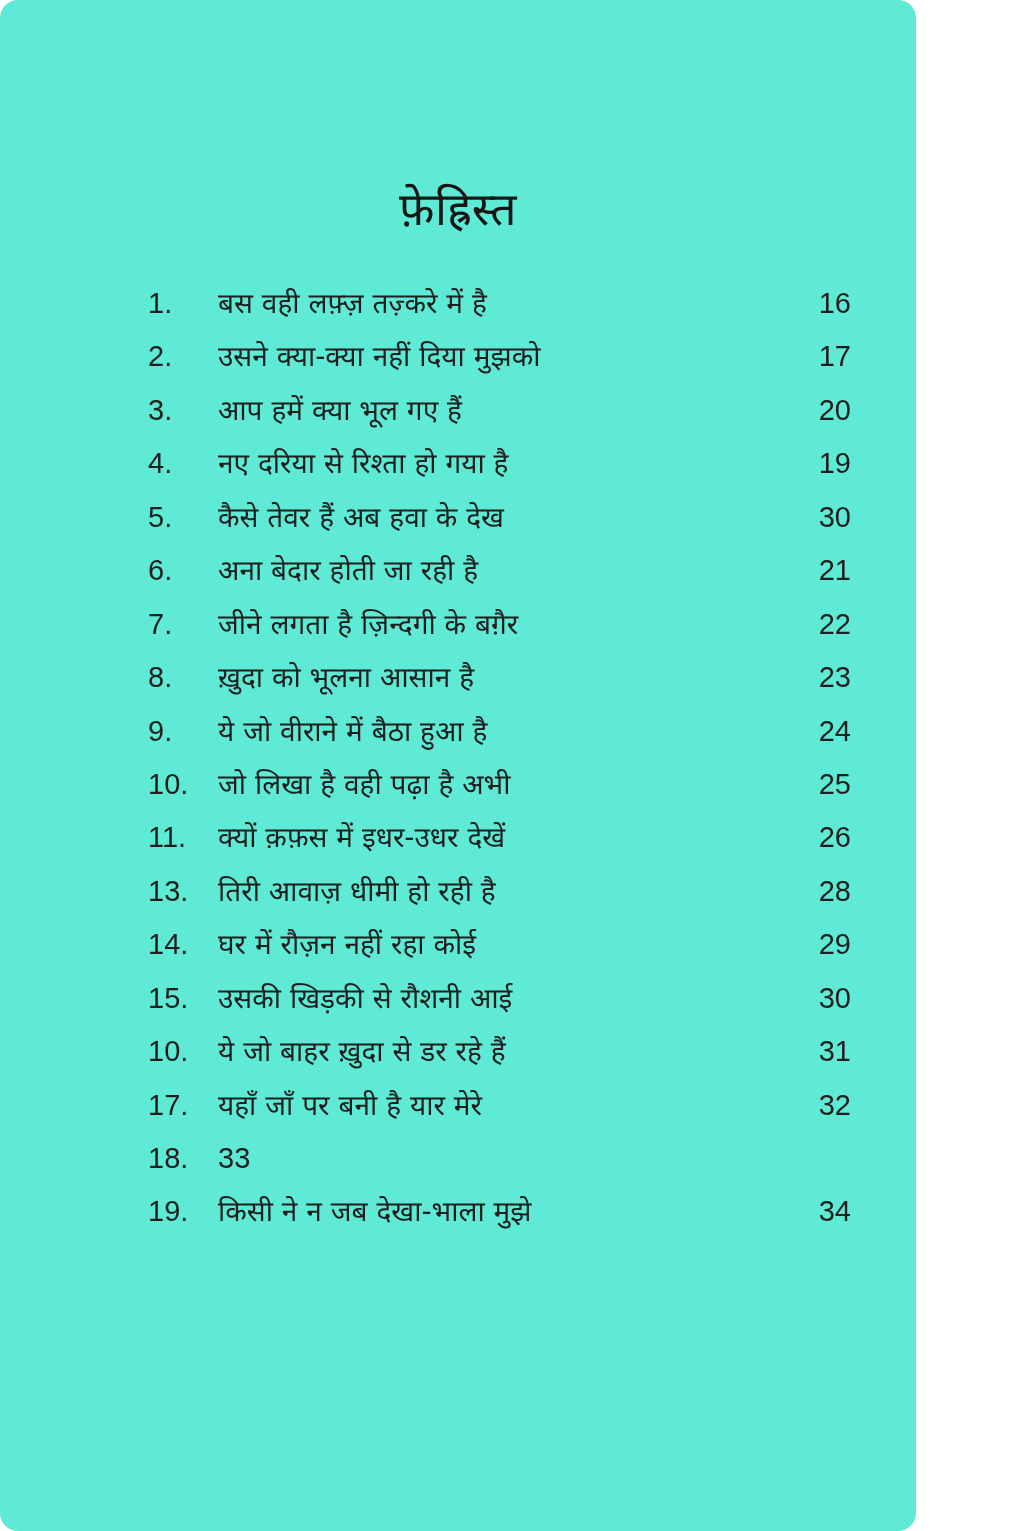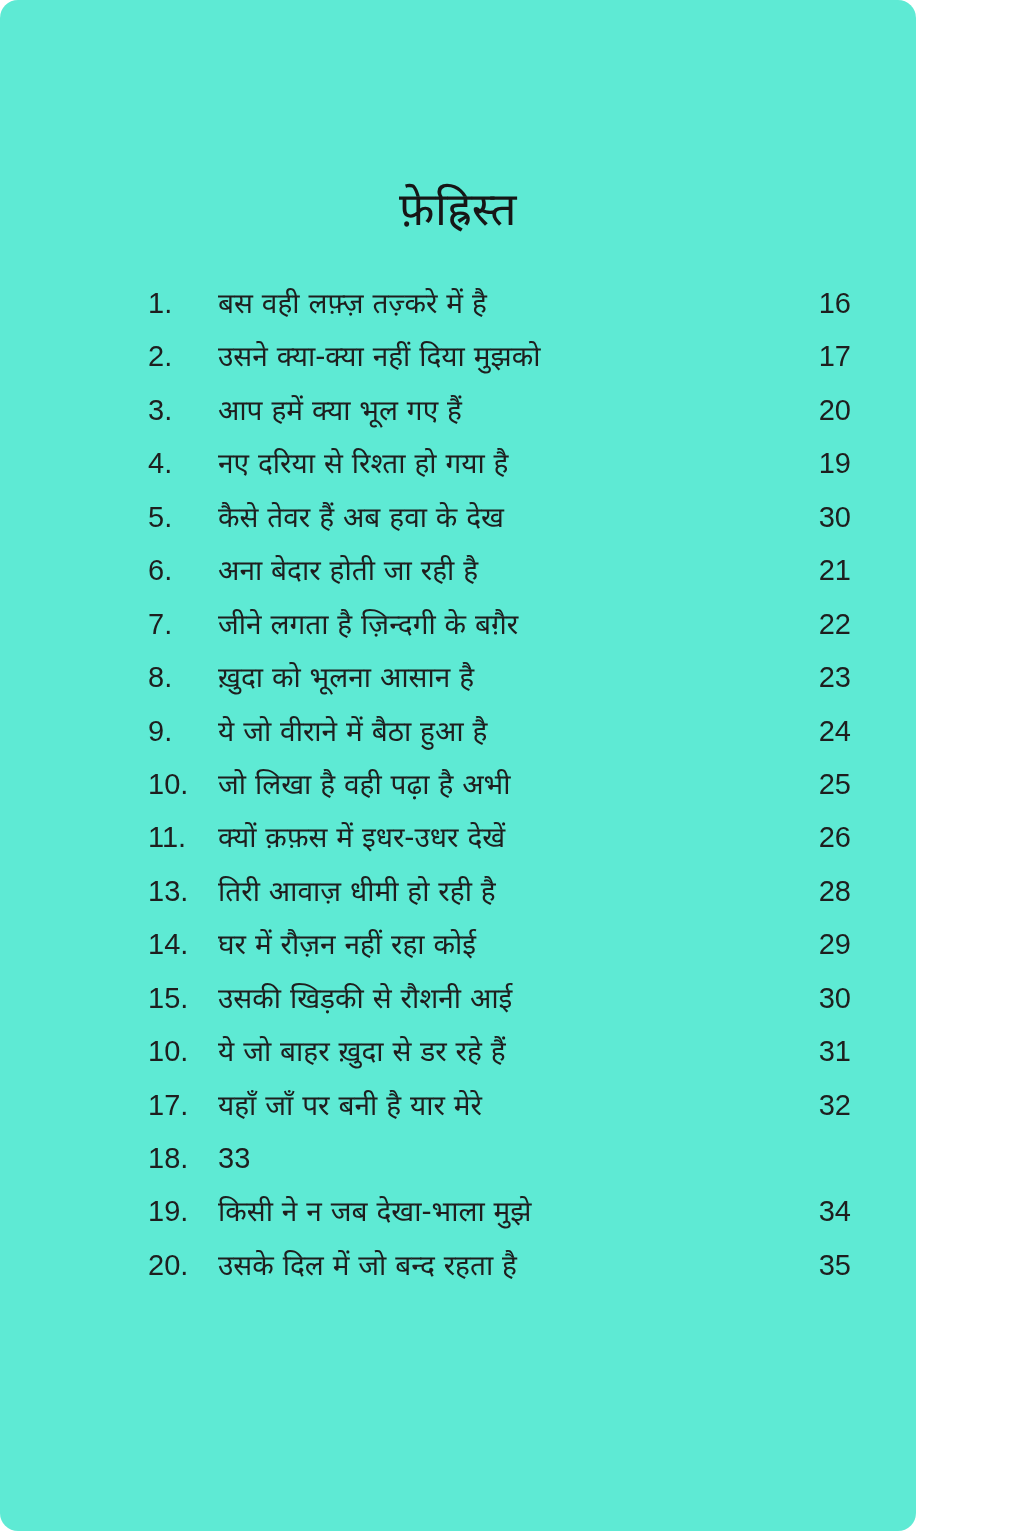--- a/index.html
+++ b/index.html
@@ -169,19 +169,14 @@
     <span class="num">18.</span>
     <span class="pageno">33</span>
   </div>
 
   <div class="row">
     <span class="num">19.</span>
     <span class="entry-title">किसी ने न जब देखा-भाला मुझे</span>
     <span class="pageno">34</span>
   </div>
 
-  <div class="row">
-    <span class="num">20.</span>
-    <span class="entry-title">उसके दिल में जो बन्द रहता है</span>
-    <span class="pageno">35</span>
-  </div>
 </div>
 </div>
 
 </body></html>

